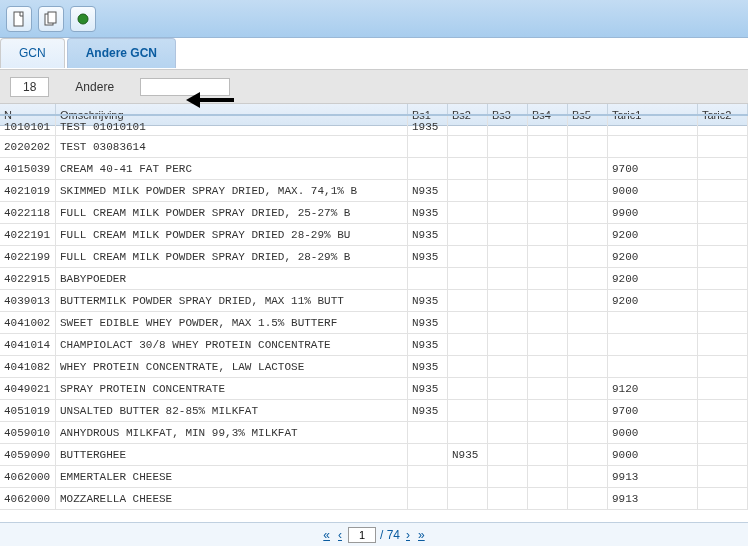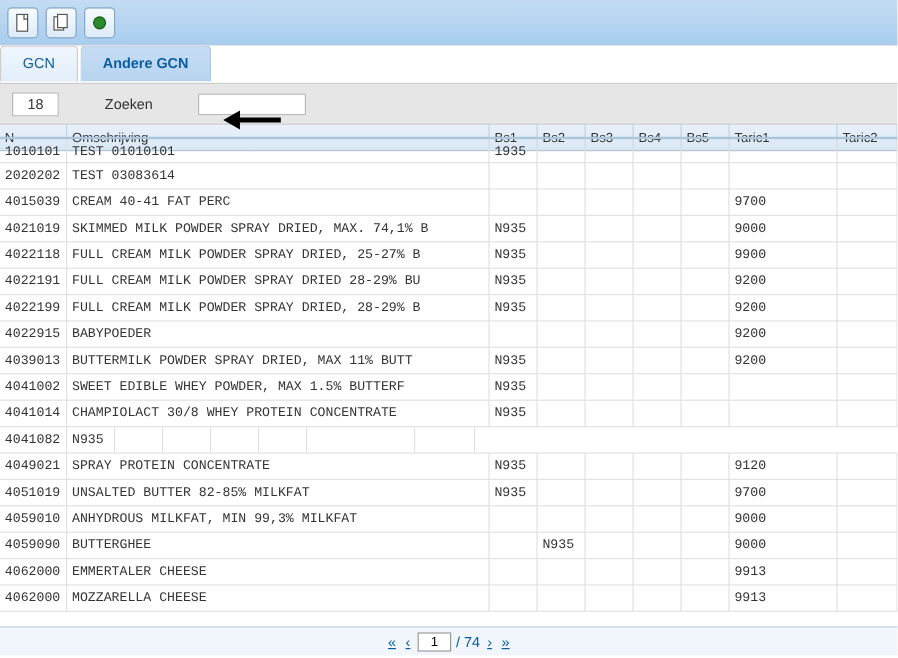--- a/index.html
+++ b/index.html
@@ -5,21 +5,21 @@
   * { box-sizing: border-box; margin: 0; padding: 0; }
   body { font-family: Arial, Helvetica, sans-serif; font-size: 12px; width: 748px; height: 548px; overflow: hidden; background: #fff; }
   .toolbar { background: linear-gradient(#c3dcf3, #a8cdee); height: 38px; border-bottom: 1px solid #9ab8d6; display: flex; align-items: center; padding: 0 6px; gap: 6px; }
   .tbtn { width: 26px; height: 26px; border: 1px solid #8aa9c8; border-radius: 4px; background: linear-gradient(#f7fbff,#dcebf9); display: flex; align-items: center; justify-content: center; cursor: pointer; }
   .tbtn svg { width: 16px; height: 16px; }
   .tabs { display: flex; height: 32px; background: #fff; border-bottom: 1px solid #ccc; }
   .tab { padding: 7px 18px 0 18px; height: 30px; border: 1px solid #b0c4de; border-bottom: none; border-top-left-radius: 4px; border-top-right-radius: 4px; margin-right: 2px; font-size: 12px; color: #0b5ca0; cursor: pointer; }
   .tab.inactive { background: linear-gradient(#f0f6fc,#e2eefb); border-color: #ccc; }
   .tab.active { background: linear-gradient(#c6ddf3,#b6d4f0); font-weight: bold; color: #0b5ca0; }
   .arrow-annot { position: absolute; left: 186px; top: 50px; pointer-events:none; }
-  .searchbar { background: #e6e6e6; height: 34px; display: flex; align-items: center; gap: 38px; padding: 0 10px; border-bottom: 1px solid #ccc; }
+  .searchbar { background: #e6e6e6; height: 34px; display: flex; align-items: center; gap: 26px; padding: 0 10px; border-bottom: 1px solid #ccc; }
   .searchbar .count { background: #fff; border: 1px solid #bbb; padding: 2px 12px; font-size: 12px; color: #333; }
   .searchbar .lbl { color: #333; font-size: 12px; }
   .searchbar .inp { background: #fff; border: 1px solid #bbb; width: 90px; height: 18px; padding: 0 4px; }
   .grid { overflow: hidden; }
   .grid-header { display: flex; background: linear-gradient(#e9f1fa,#d9e7f5); border-bottom: 1px solid #b4c5d6; height: 22px; align-items: center; }
   .grid-header .cell { border-right: 1px solid #c6d3e0; padding: 0 4px; font-size: 11px; color: #333; overflow: hidden; white-space: nowrap; text-overflow: ellipsis; height: 22px; line-height: 22px; }
   .grid-body .row { display: flex; height: 22px; border-bottom: 1px solid #e2e2e2; font-family: Liberation Mono, monospace; }
   .grid-body .cell { border-right: 1px solid #e2e2e2; padding: 0 4px; font-size: 11px; color: #333; overflow: hidden; white-space: nowrap; text-overflow: ellipsis; height: 22px; line-height: 22px; }
   .row.cut { border-top: 2px solid #abc5dd; }
   .paginator { height: 24px; background: #f0f6fc; border-top: 1px solid #c0d0e0; display: flex; align-items: center; justify-content: center; gap: 4px; font-size: 12px; color: #0b5ca0; }
@@ -60,21 +60,21 @@
   <div class="tab inactive"><span>GCN</span></div>
   <div class="tab active"><span>Andere GCN</span></div>
   <svg class="arrow-annot" width="50" height="24" viewBox="0 0 50 24">
     <line x1="48" y1="12" x2="12" y2="12" stroke="#000" stroke-width="4"></line>
     <polygon points="0,12 14,4 14,20" fill="#000"></polygon>
   </svg>
 </div>
 
 <div class="searchbar">
   <span class="count">18</span>
-  <span class="lbl">Zoeken</span>
+  <span class="lbl">Andere</span>
   <input class="inp" value="" style="">
 </div>
 
 <div class="grid">
   <div class="grid-header">
     <div class="cell c-n">N</div>
     <div class="cell c-oms">Omschrijving</div>
     <div class="cell c-bs">Bs1</div>
     <div class="cell c-bs">Bs2</div>
     <div class="cell c-bs">Bs3</div>
@@ -200,20 +200,21 @@
         <div class="cell c-bs">N935</div>
         <div class="cell c-bs"></div>
         <div class="cell c-bs"></div>
         <div class="cell c-bs"></div>
         <div class="cell c-bs"></div>
         <div class="cell c-t1 taric"></div>
         <div class="cell c-t2"></div>
       </div>
       <div class="row">
         <div class="cell c-n">4041082</div>
+        <div class="cell c-oms">WHEY PROTEIN CONCENTRATE, LAW LACTOSE</div>
         <div class="cell c-bs">N935</div>
         <div class="cell c-bs"></div>
         <div class="cell c-bs"></div>
         <div class="cell c-bs"></div>
         <div class="cell c-bs"></div>
         <div class="cell c-t1 taric"></div>
         <div class="cell c-t2"></div>
       </div>
       <div class="row">
         <div class="cell c-n">4049021</div>

